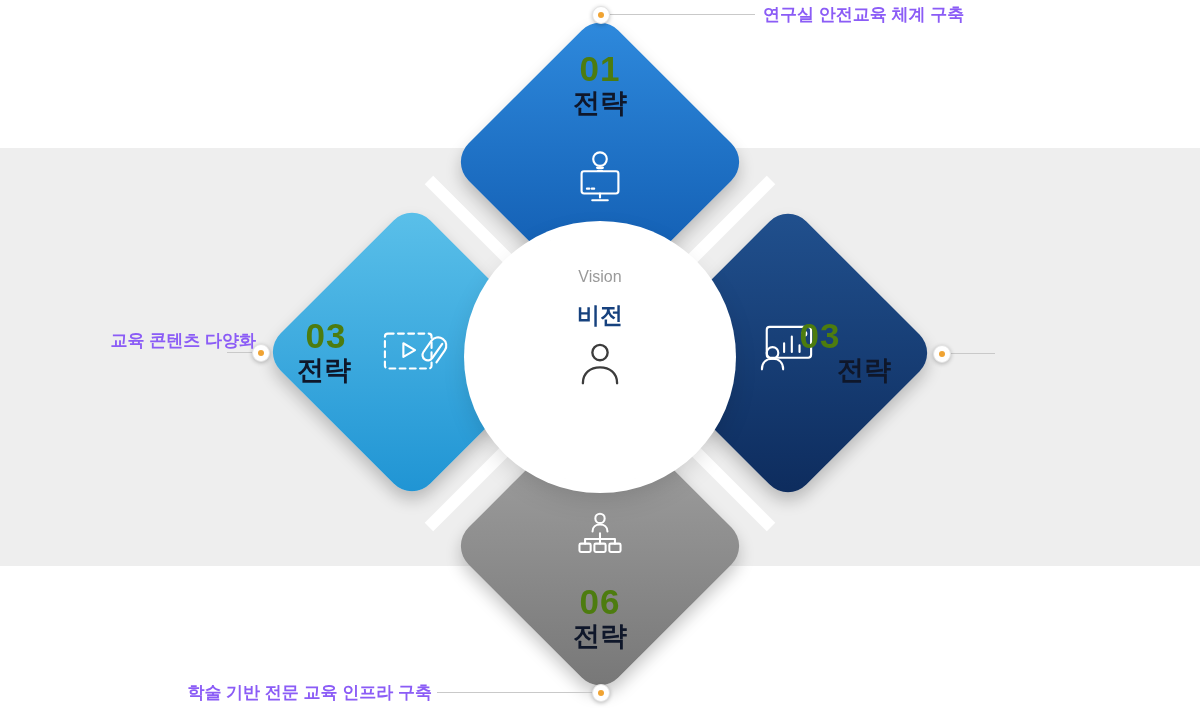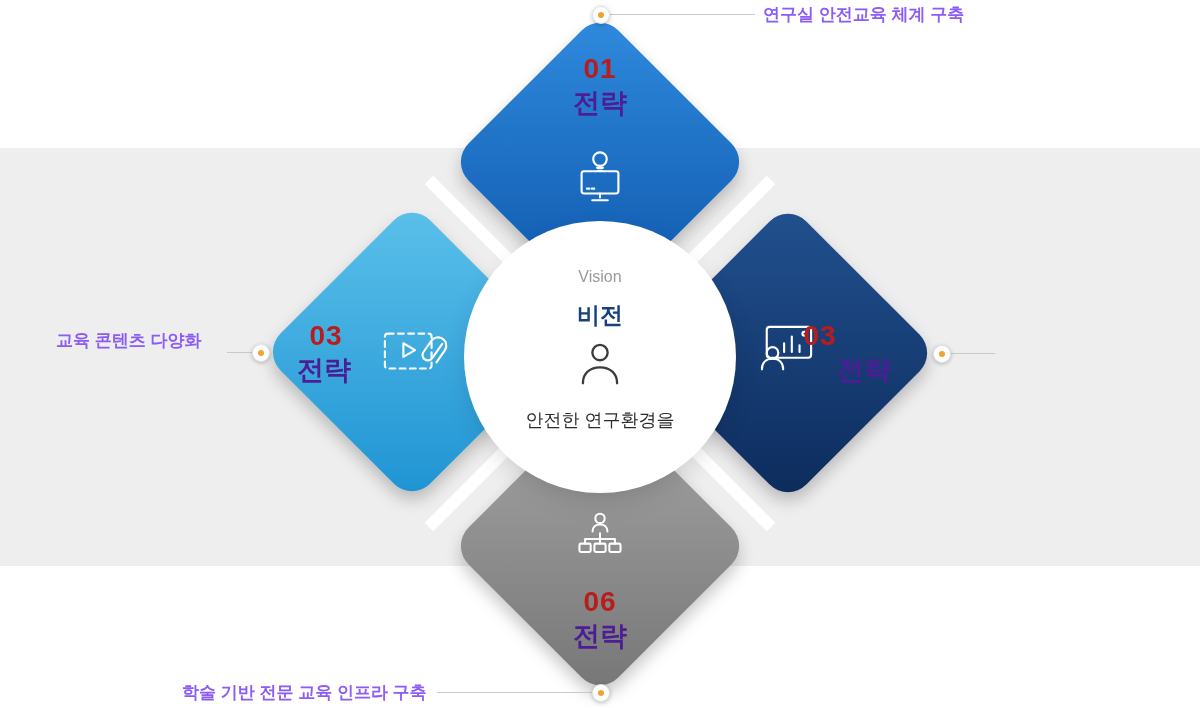--- a/index.html
+++ b/index.html
@@ -13,40 +13,40 @@
   .d-right{left:682px;top:247px;background:linear-gradient(135deg,#21518f 0%,#0d2b5c 100%)}
   .d-bottom{left:494px;top:440px;background:linear-gradient(135deg,#a6a6a6 0%,#767676 100%)}
 
   .sep{position:absolute;width:150px;height:12px;background:#ffffff;z-index:3}
   .sep-tl{left:407px;top:227px;transform:rotate(45deg)}
   .sep-tr{left:643px;top:227px;transform:rotate(-45deg)}
   .sep-bl{left:407px;top:468px;transform:rotate(-45deg)}
   .sep-br{left:643px;top:468px;transform:rotate(45deg)}
 
   .ctr{position:absolute;transform:translate(-50%,-50%);z-index:4;white-space:nowrap}
-  .dnum{color:#b91c1c;font-size:28px;font-weight:700;letter-spacing:1px}
-  .dlabel{color:#4c1d95;font-size:27px;font-weight:700}
+  .dnum{color:#4d7c0f;font-size:35px;font-weight:700;letter-spacing:1px}
+  .dlabel{color:#0f172a;font-size:27px;font-weight:700}
   .icon{line-height:0}
   .icon svg{display:block}
 
   .circle{position:absolute;left:473px;top:230px;width:254px;height:254px;border-radius:50%;background:#fff;z-index:5;
           box-shadow:0 0 0 9px #ffffff, 0 10px 30px rgba(0,0,0,.20)}
   .in-circle{z-index:6}
   .vision-en{color:#9a9a9a;font-size:16px}
   .vision-ko{color:#16417e;font-size:23px;font-weight:700}
   .vision-desc{color:#2b2b2b;font-size:18px;line-height:23px;text-align:center;font-weight:500;white-space:nowrap}
 
   .cline{position:absolute;height:1px;background:#c9c9c9;z-index:7}
   .cdot{position:absolute;width:16px;height:16px;border-radius:50%;background:#fff;border:1px solid #e3e3e3;
         box-shadow:0 1px 4px rgba(0,0,0,.25);z-index:8;display:flex;align-items:center;justify-content:center}
   .cdot i{display:block;width:6px;height:6px;border-radius:50%;background:#f0a332}
 
   .callout{position:absolute;color:#8b5cf6;font-size:17px;font-weight:700;z-index:8;line-height:23px;white-space:nowrap}
-  .callout.center{text-align:left}
-  .callout.right{text-align:left}
+  .callout.center{text-align:right}
+  .callout.right{text-align:right}
 </style>
 </head>
 <body>
 
 <div class="stage">
 
   <div class="band"></div>
 
   <div class="diamond d-top"></div>
   <div class="diamond d-left"></div>
@@ -110,21 +110,20 @@
   <div class="circle"></div>
   <div class="ctr in-circle vision-en" style="left:600px;top:277px">Vision</div>
   <div class="ctr in-circle vision-ko" style="left:600px;top:315px">비전</div>
   <span class="ctr in-circle icon" style="left:600px;top:367px">
     <svg width="54" height="54" viewBox="0 0 60 60" fill="none" stroke="#3c3c3c" stroke-width="2.6" stroke-linecap="round">
       <circle cx="30" cy="14" r="8.5"></circle>
       <path d="M11 48 c0 -11.5 8.5 -17.5 19 -17.5 s19 6 19 17.5"></path>
     </svg>
   </span>
   <div class="ctr in-circle vision-desc" style="left:600px;top:420px">
-    <div>안전한 연구환경을</div>
   </div>
 
   <div class="cline" style="left:608px;top:14px;width:147px"></div>
   <div class="cline" style="left:227px;top:352px;width:25px"></div>
   <div class="cline" style="left:949px;top:353px;width:46px"></div>
   <div class="cline" style="left:437px;top:692px;width:155px"></div>
 
   <div class="cdot" style="left:592px;top:6px">
       <i></i>
     </div>

